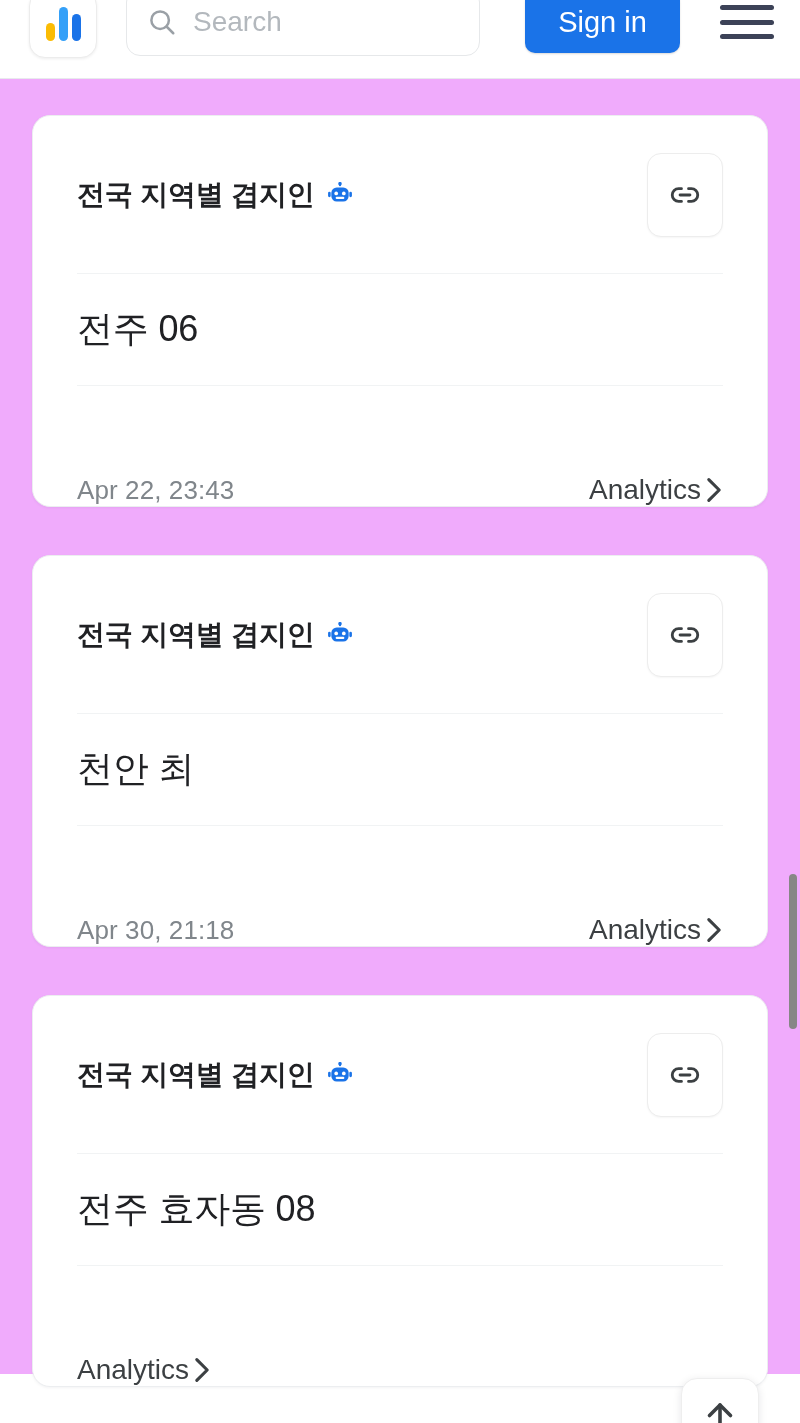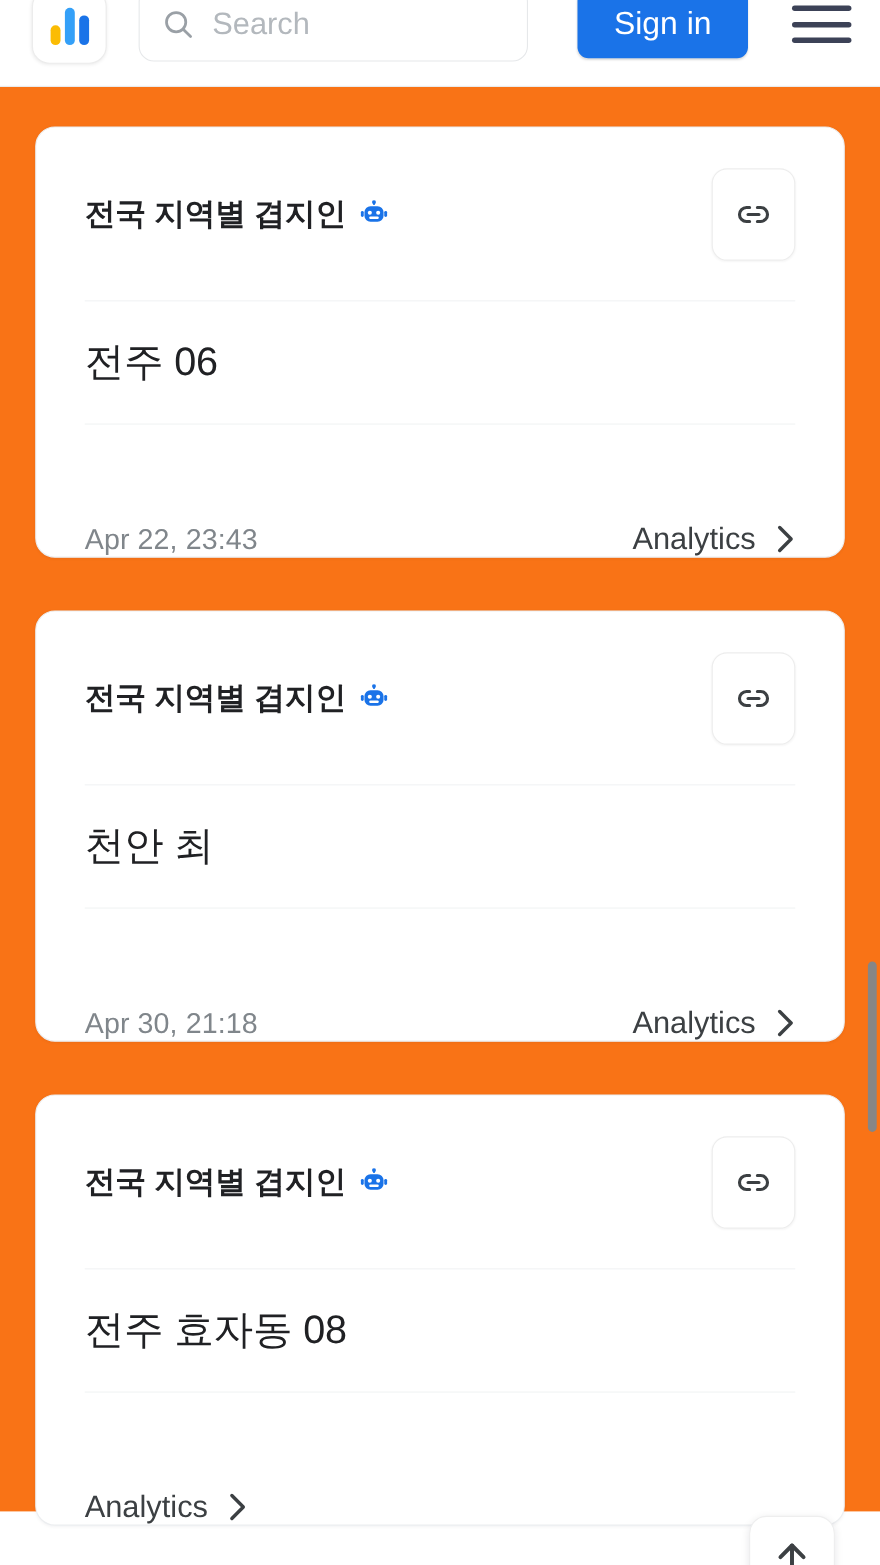--- a/index.html
+++ b/index.html
@@ -9,21 +9,21 @@
     height: 1423px;
     background: #ffffff;
     font-family: "Liberation Sans", "DejaVu Sans", sans-serif;
     overflow: hidden;
   }
 
   #app {
     position: relative;
     width: 800px;
     height: 1374px;
-    background: #f97316;
+    background: #f0abfc;
   }
 
   
   .header {
     position: absolute;
     top: 0; left: 0;
     width: 800px;
     height: 79px;
     background: #ffffff;
     border-bottom: 1px solid #e8eaed;
@@ -192,21 +192,21 @@
     justify-content: space-between;
   }
   .card-date {
     font-size: 26px;
     color: #80868b;
     letter-spacing: 0.1px;
   }
   .card-analytics {
     display: flex;
     align-items: center;
-    gap: 18px;
+    gap: 4px;
     font-size: 28px;
     color: #3c4043;
     cursor: pointer;
   }
   .chev { width: 18px; height: 26px; color: #3c4043; flex: 0 0 auto; }
 
   
   .scrollbar-track {
     position: absolute;
     right: 0; top: 79px;

